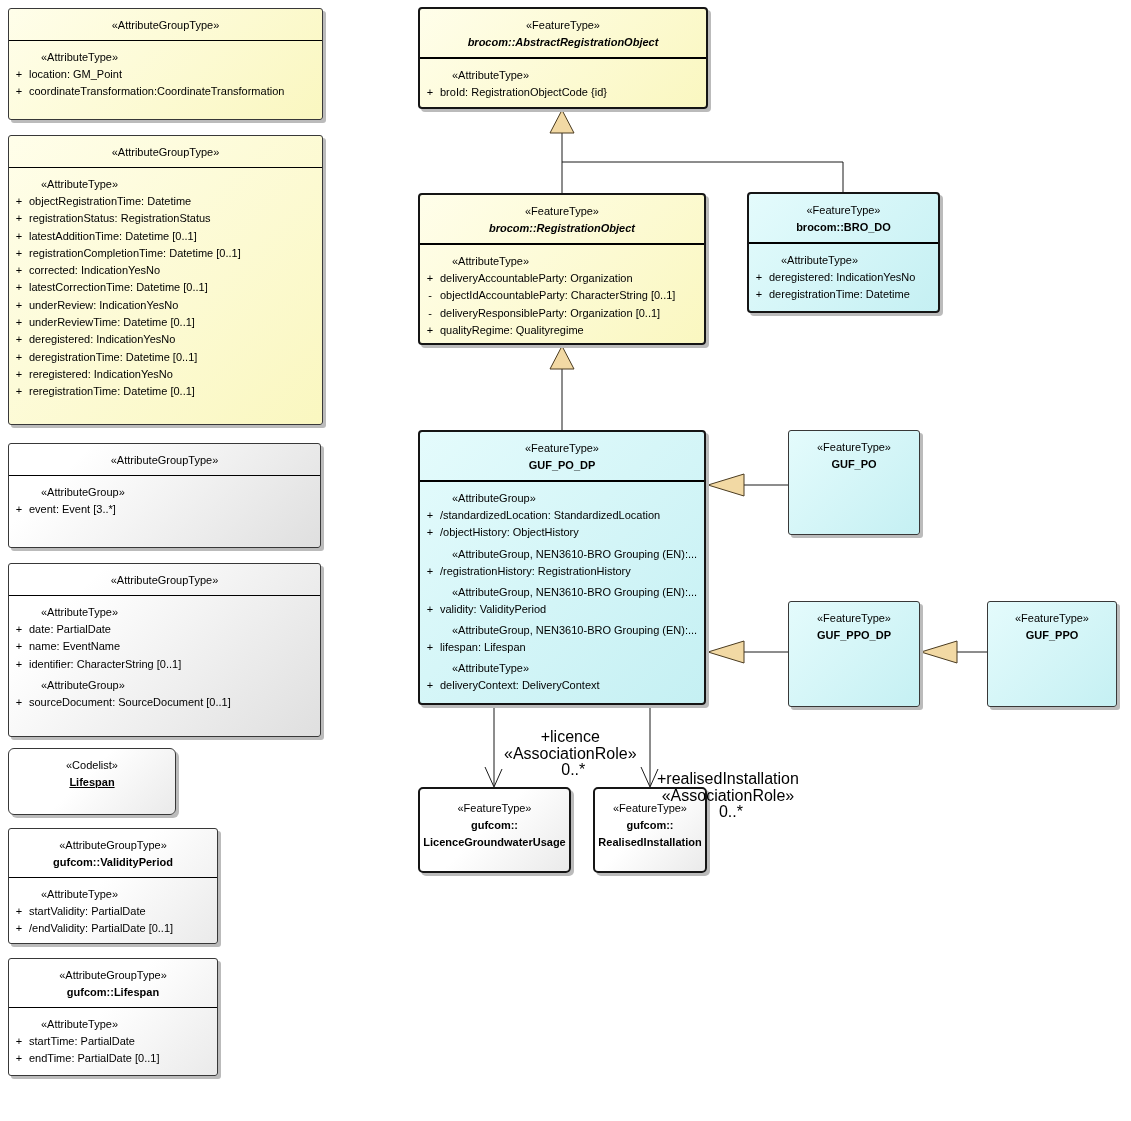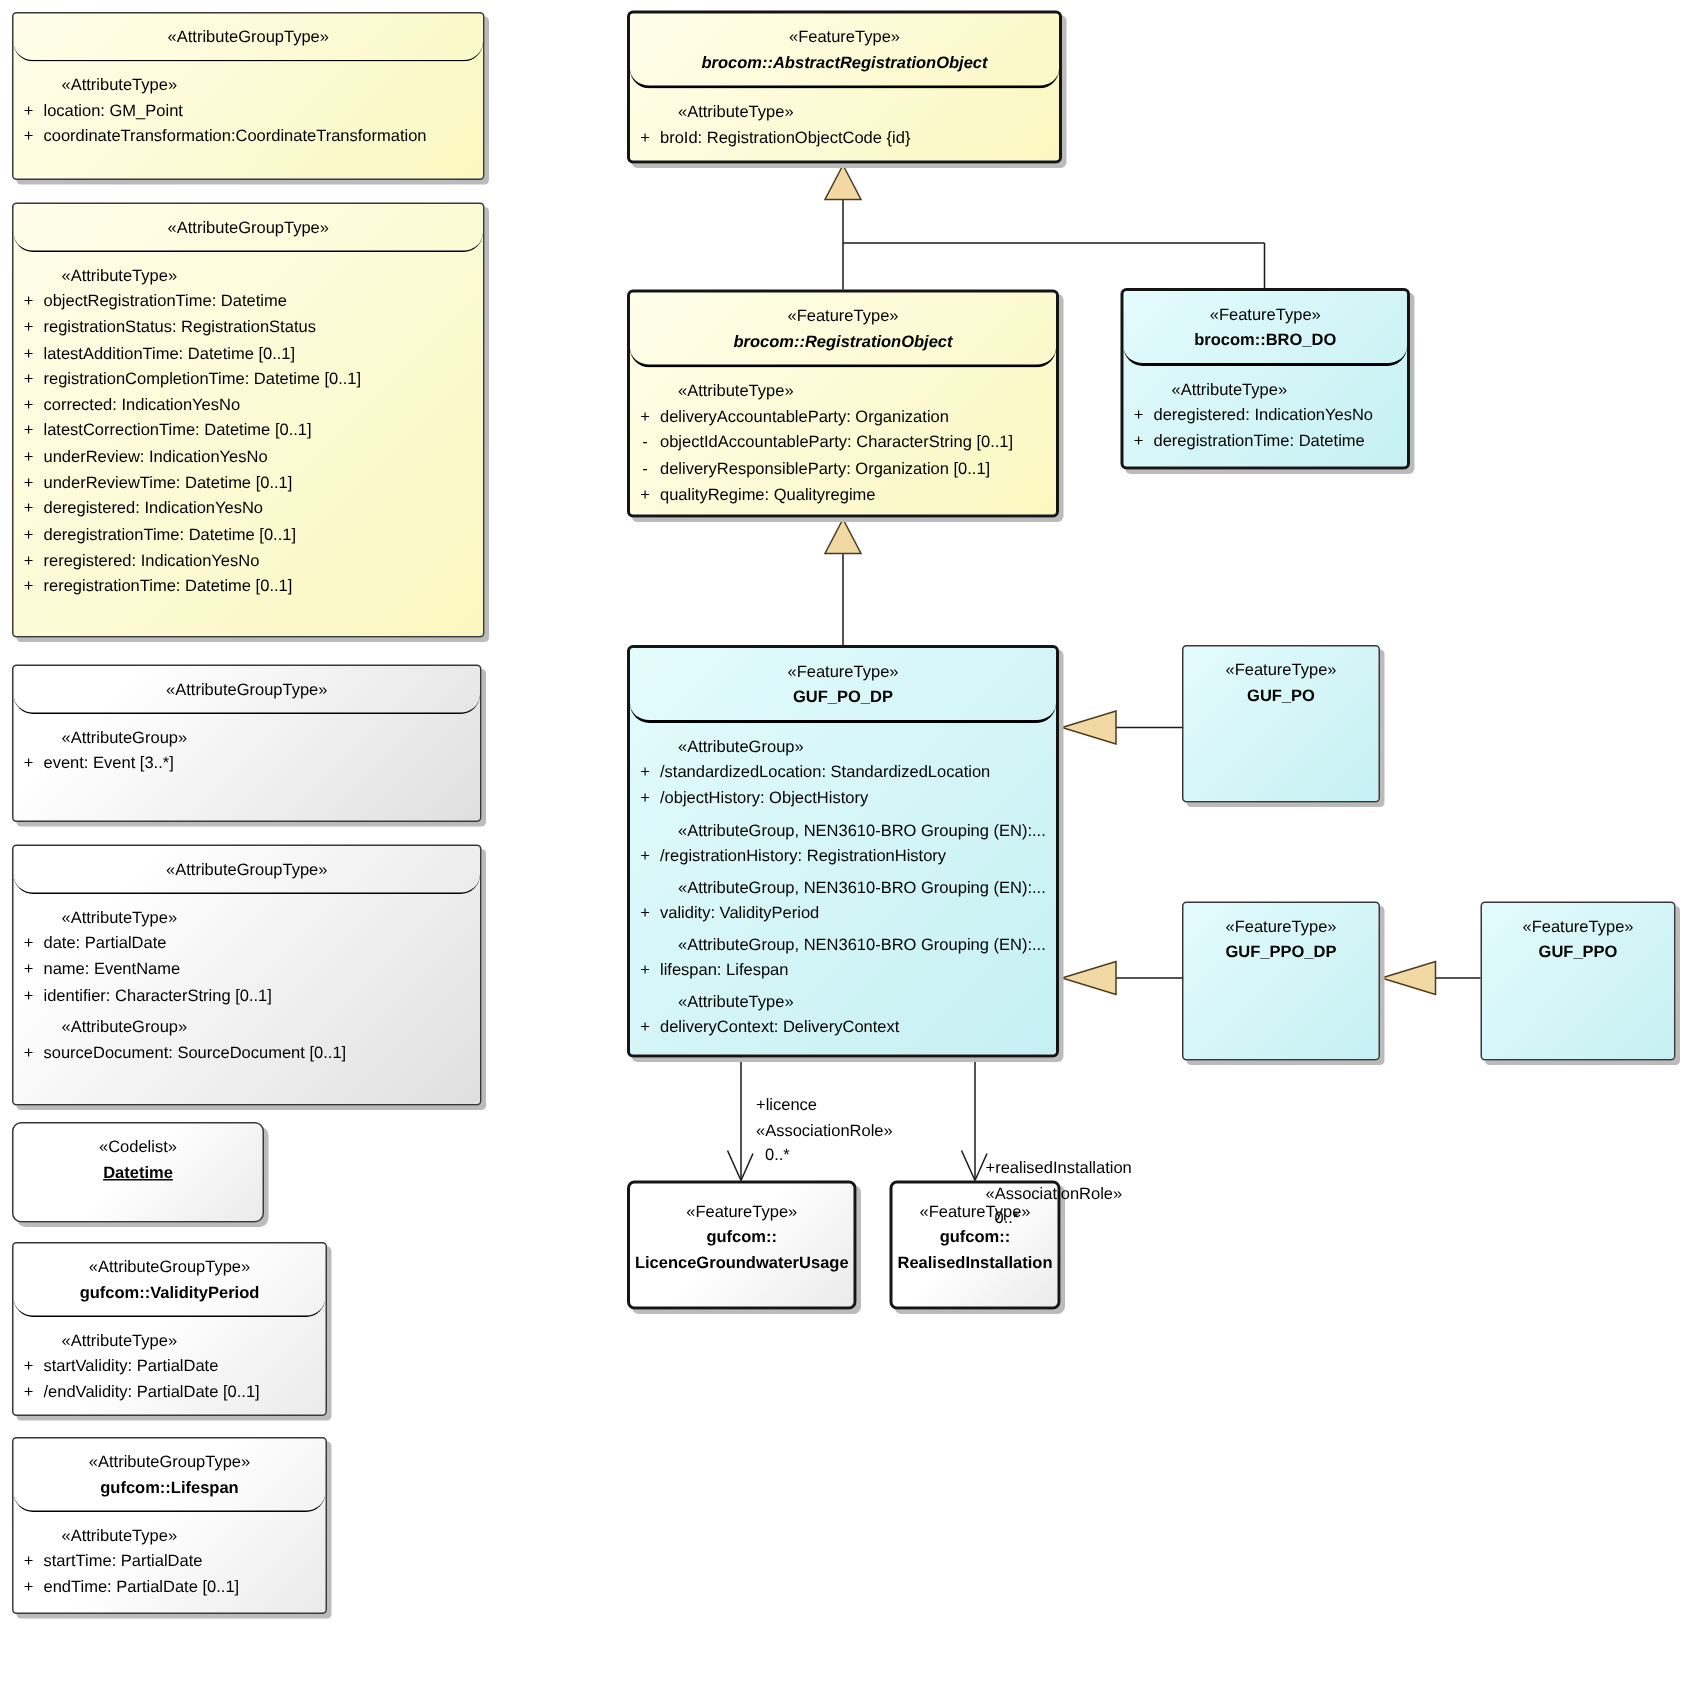--- a/index.html
+++ b/index.html
@@ -16,35 +16,35 @@
     position:absolute;z-index:2;border:1px solid #383838;border-radius:3px;
     box-shadow:3px 3px 0 var(--shadow,#BBBBBB);
     font-size:11px;line-height:15px;overflow:hidden;box-sizing:border-box;
   }
   .cls.thick{border-width:2px;border-color:#151515;border-radius:4px;}
   .c-yellow{background:linear-gradient(135deg,#FFFEEA 0%,var(--yellow,#FAF7C0) 100%);}
   .c-cyan{background:linear-gradient(135deg,#E4FBFC 0%,var(--cyan,#C2EFF2) 100%);}
   .c-gray{background:linear-gradient(135deg,#FFFFFF 20%,var(--gray,#DFDFDF) 100%);}
   .c-white{background:linear-gradient(135deg,#FFFFFF 45%,#EAEAEA 100%);}
 
-  .title{text-align:center;padding:8px 2px 6px;line-height:17px;border-radius:13px;}
+  .title{text-align:center;padding:8px 2px 6px;line-height:17px;}
   .title.sep{border-bottom:1px solid #000;}
   .cls.thick .title.sep{border-bottom-width:2px;border-bottom-color:#000;}
   .stereo{font-weight:normal;}
   .cname{font-weight:bold;}
   .cname.it{font-style:italic;}
   .cname.ul{text-decoration:underline;}
 
   .attrs{padding-top:4px;}
   .attr-heading{margin-top:4px;padding-left:32px;line-height:17px;white-space:nowrap;}
   .attr-row{display:flex;line-height:17.3px;white-space:nowrap;}
   .attr-row .vis{flex:none;width:20px;text-align:center;}
   .attr-row .txt{flex:1;overflow:hidden;padding-right:2px;}
 
-  .assoc-label{position:absolute;z-index:3;font-size:11px;line-height:16.5px;white-space:nowrap;}
+  .assoc-label{position:absolute;z-index:3;font-size:16px;line-height:16.5px;white-space:nowrap;text-align:center;}
   .assoc-label .mult{padding-left:6px;}
 </style>
 </head>
 <body>
 
 <svg class="connectors" width="1131" height="1121">
   <g>
     <line x1="562" y1="133" x2="562" y2="193"></line>
     <line x1="562" y1="162" x2="843" y2="162"></line>
     <line x1="843" y1="162" x2="843" y2="192"></line>
@@ -187,21 +187,21 @@
       <div class="attr-row">
         <span class="vis">+</span>
         <span class="txt">sourceDocument: SourceDocument [0..1]</span>
       </div>
     </div>
 </div>
 
 <div class="cls c-white" style="left:8px;top:748px;width:168px;height:67px;border-radius:6px">
   <div class="title">
     <div class="stereo">«Codelist»</div>
-    <div class="cname ul">Datetime</div>
+    <div class="cname ul">Lifespan</div>
   </div>
 </div>
 
 <div class="cls c-white" style="left:8px;top:828px;width:210px;height:116px">
   <div class="title sep">
     <div class="stereo">«AttributeGroupType»</div>
     <div class="cname">gufcom::ValidityPeriod</div>
   </div>
   <div class="attrs">
       <div class="attr-heading">«AttributeType»</div>

